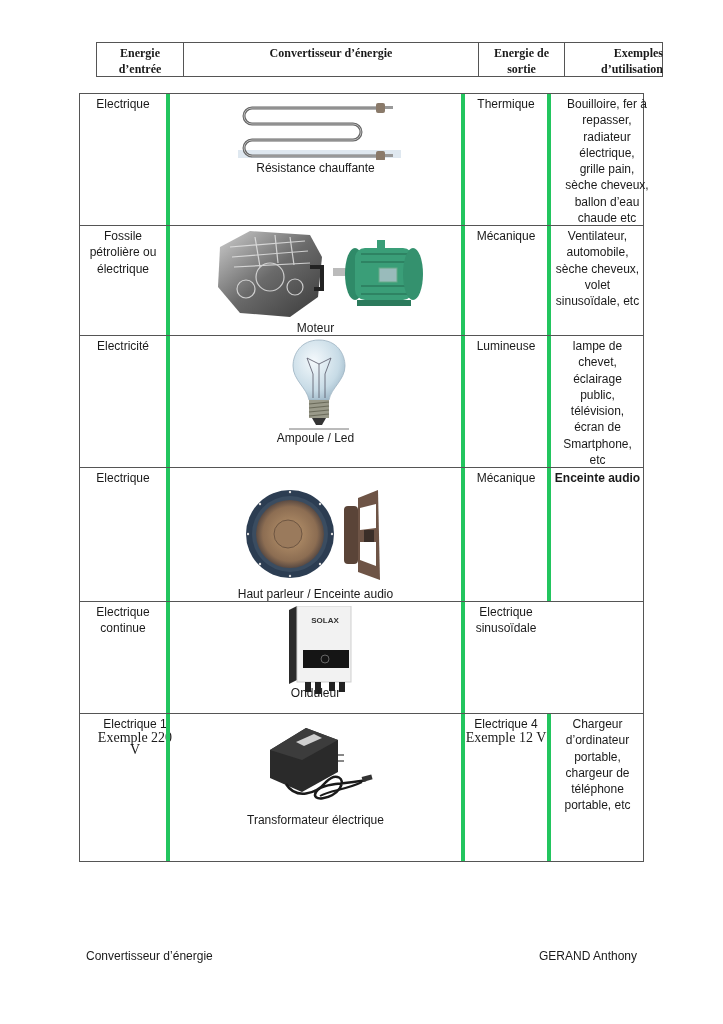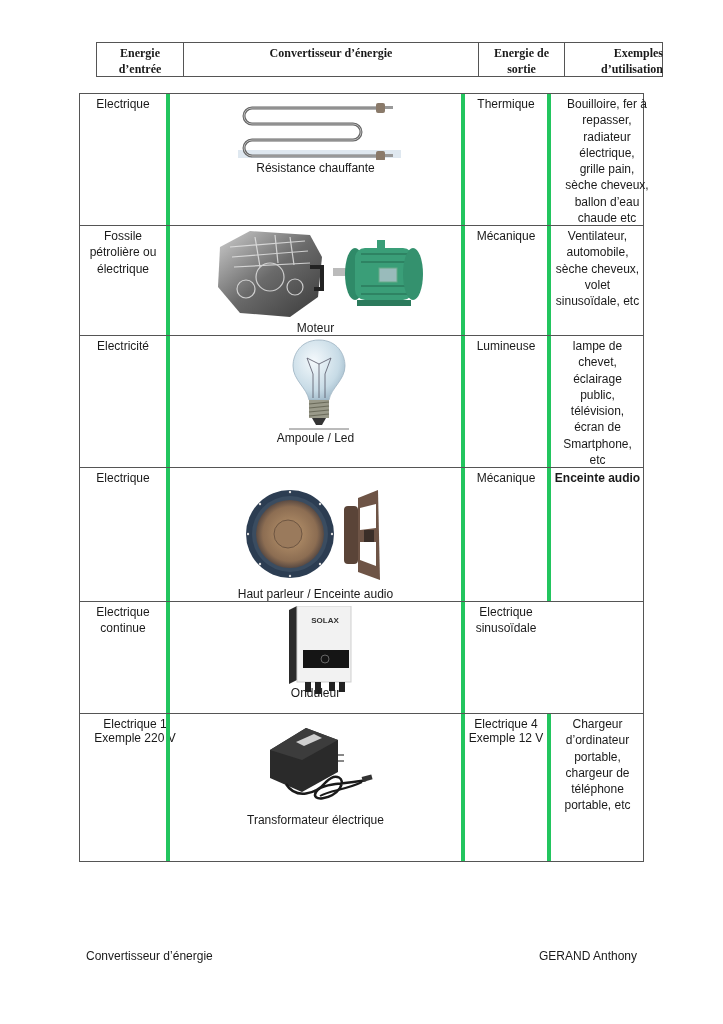--- a/index.html
+++ b/index.html
@@ -10,21 +10,21 @@
   .hdr .c { position: absolute; top: 0; height: 100%; box-sizing: border-box;
             text-align: center; font-weight: bold; line-height: 16px; padding-top: 2px; font-size: 12px; }
   .hdr .c + .c { border-left: 1px solid #555; }
   .tbl { position: absolute; left: 79px; top: 93px; width: 565px; height: 769px;
          border: 1px solid #555; box-sizing: border-box; }
   .row { position: absolute; left: 0; width: 100%; box-sizing: border-box; border-top: 1px solid #555; }
   .row.first { border-top: none; }
   .cell { position: absolute; top: 0; height: 100%; box-sizing: border-box; text-align: center;
           line-height: 16.3px; padding-top: 2px; font-size: 12px; }
   .cell.b { border-left: 4px solid #22c55e; }
-  .small { font-size: 12px; line-height: 12px; display: block; }
+  .small { font-size: 14px; line-height: 12px; display: block; font-family: Liberation Serif, serif; }
   .caption { position: absolute; left: 0; width: 100%; text-align: center; font-size: 12px; }
   .img { position: absolute; }
   .footer { position: absolute; top: 949px; font-size: 12px; }
 </style>
 </head>
 <body>
 
 <div class="hdr">
   <div class="c" style="left:0;width:86px;">
     <span>Energie</span><br>

